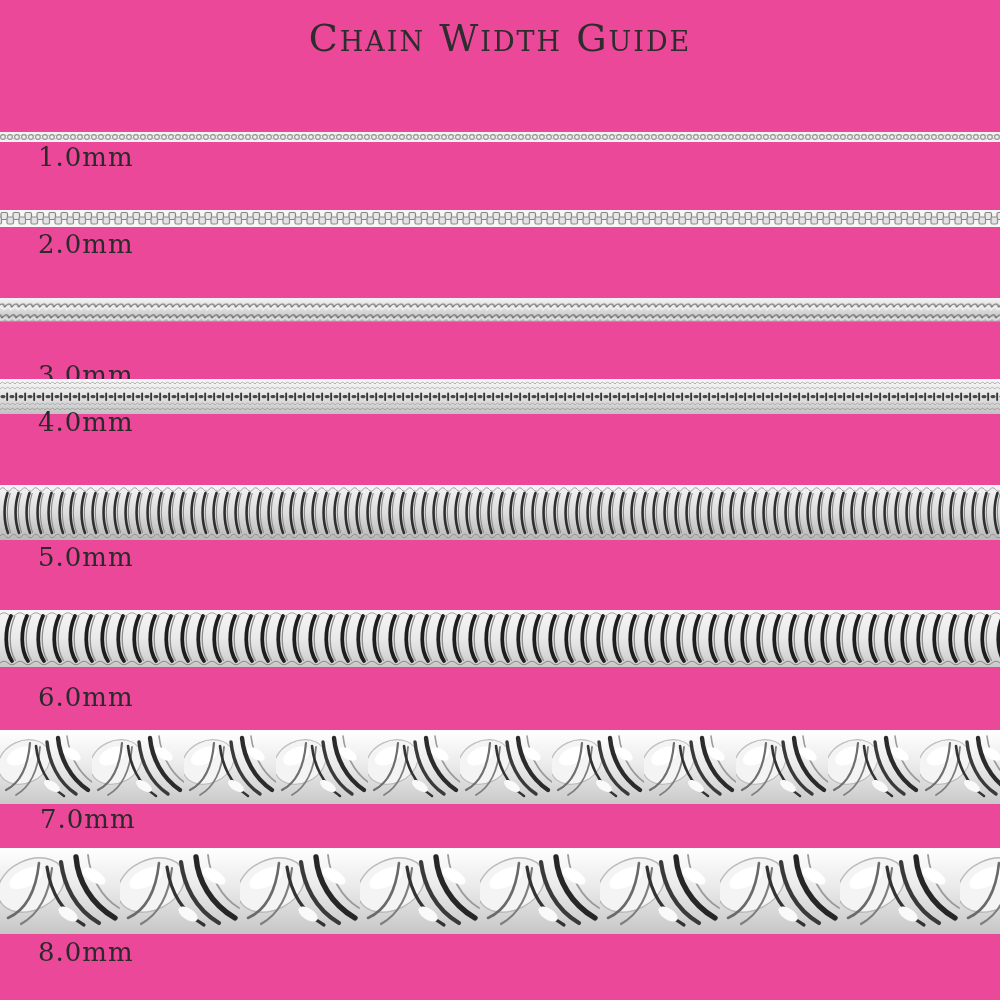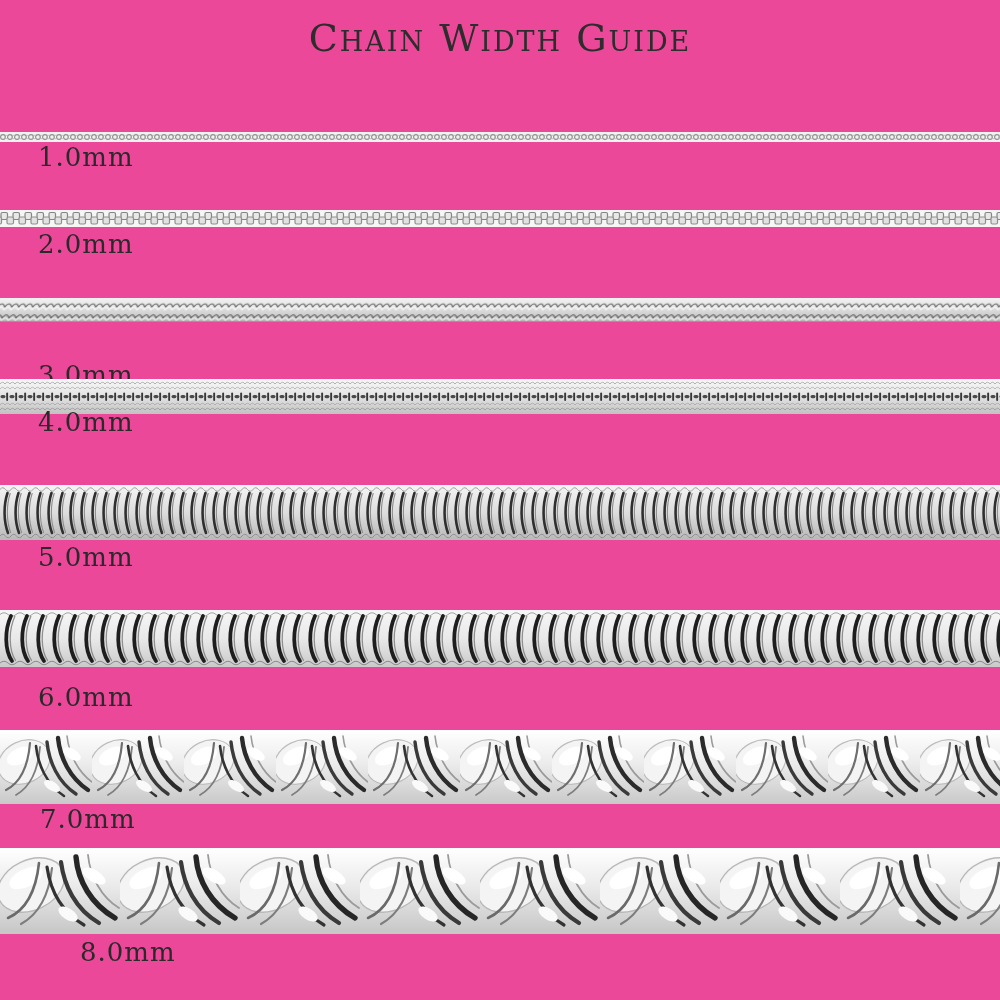--- a/index.html
+++ b/index.html
@@ -38,21 +38,21 @@
   #row3 .mm-label{top:329px;left:38px;margin-top:33px;}
   #row4 .chain-svg{margin-top:379px;}
   #row4 .mm-label{top:409px;left:38px;}
   #row5 .chain-svg{margin-top:485px;}
   #row5 .mm-label{top:544px;left:38px;}
   #row6 .chain-svg{margin-top:610px;}
   #row6 .mm-label{top:684px;left:38px;}
   #row7 .chain-svg{margin-top:730px;}
   #row7 .mm-label{top:806px;left:40px;}
   #row8 .chain-svg{margin-top:848px;}
-  #row8 .mm-label{top:939px;left:38px;margin-left:42px;}
+  #row8 .mm-label{top:939px;left:38px;}
   .chain-row .chain-svg{position:absolute;top:0;left:0;}
 </style>
 </head>
 <body>
 
 <div class="page">
 
   <div class="title">Chain Width Guide</div>
 
   <div class="chain-row" id="row1">

